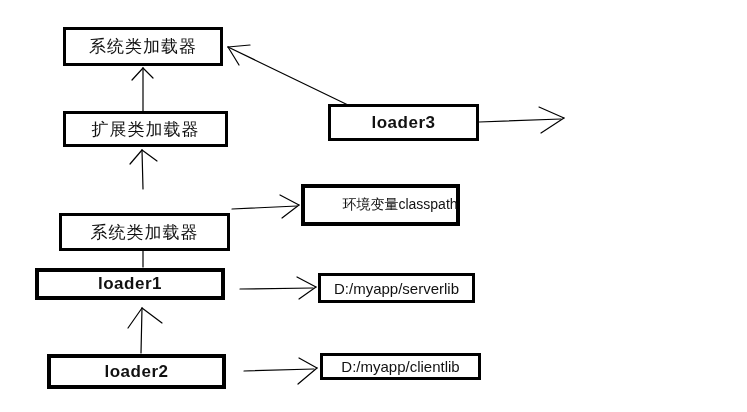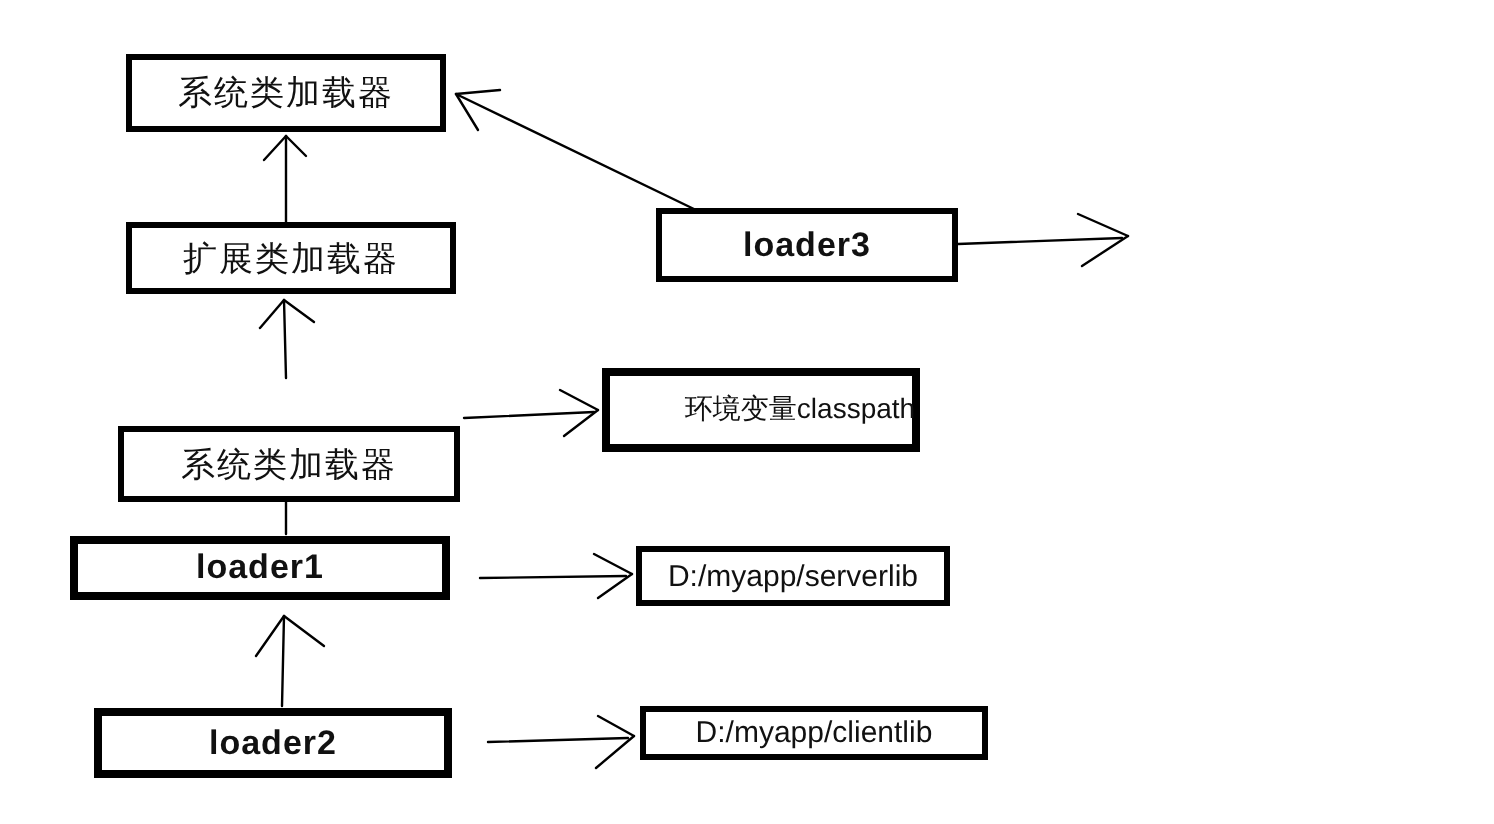--- a/index.html
+++ b/index.html
@@ -34,21 +34,21 @@
 
   #box-root      { left: 63px;  top: 27px;  width: 160px; height: 39px; }
   #box-ext       { left: 63px;  top: 111px; width: 165px; height: 36px; }
   #box-sys       { left: 59px;  top: 189px; width: 171px; height: 38px; margin-top: 24px; }
   #box-loader1   { left: 35px;  top: 268px; width: 190px; height: 32px; }
   #box-loader2   { left: 47px;  top: 354px; width: 179px; height: 35px; }
   #box-loader3   { left: 328px; top: 104px; width: 151px; height: 37px; }
   #box-otherlib  { left: 566px; top: 101px; width: 151px; height: 35px; }
   #box-classpath { left: 301px; top: 184px; width: 159px; height: 42px; padding-left: 39px; }
   #box-serverlib { left: 318px; top: 273px; width: 157px; height: 30px; }
-  #box-clientlib { left: 320px; top: 353px; width: 174px; height: 27px; }
+  #box-clientlib { left: 320px; top: 353px; width: 161px; height: 27px; }
 
   svg.arrows {
     position: absolute;
     left: 0; top: 0;
     width: 747px; height: 412px;
     pointer-events: none;
   }
   svg.arrows line {
     stroke: #000000;
     stroke-width: 1.2;

